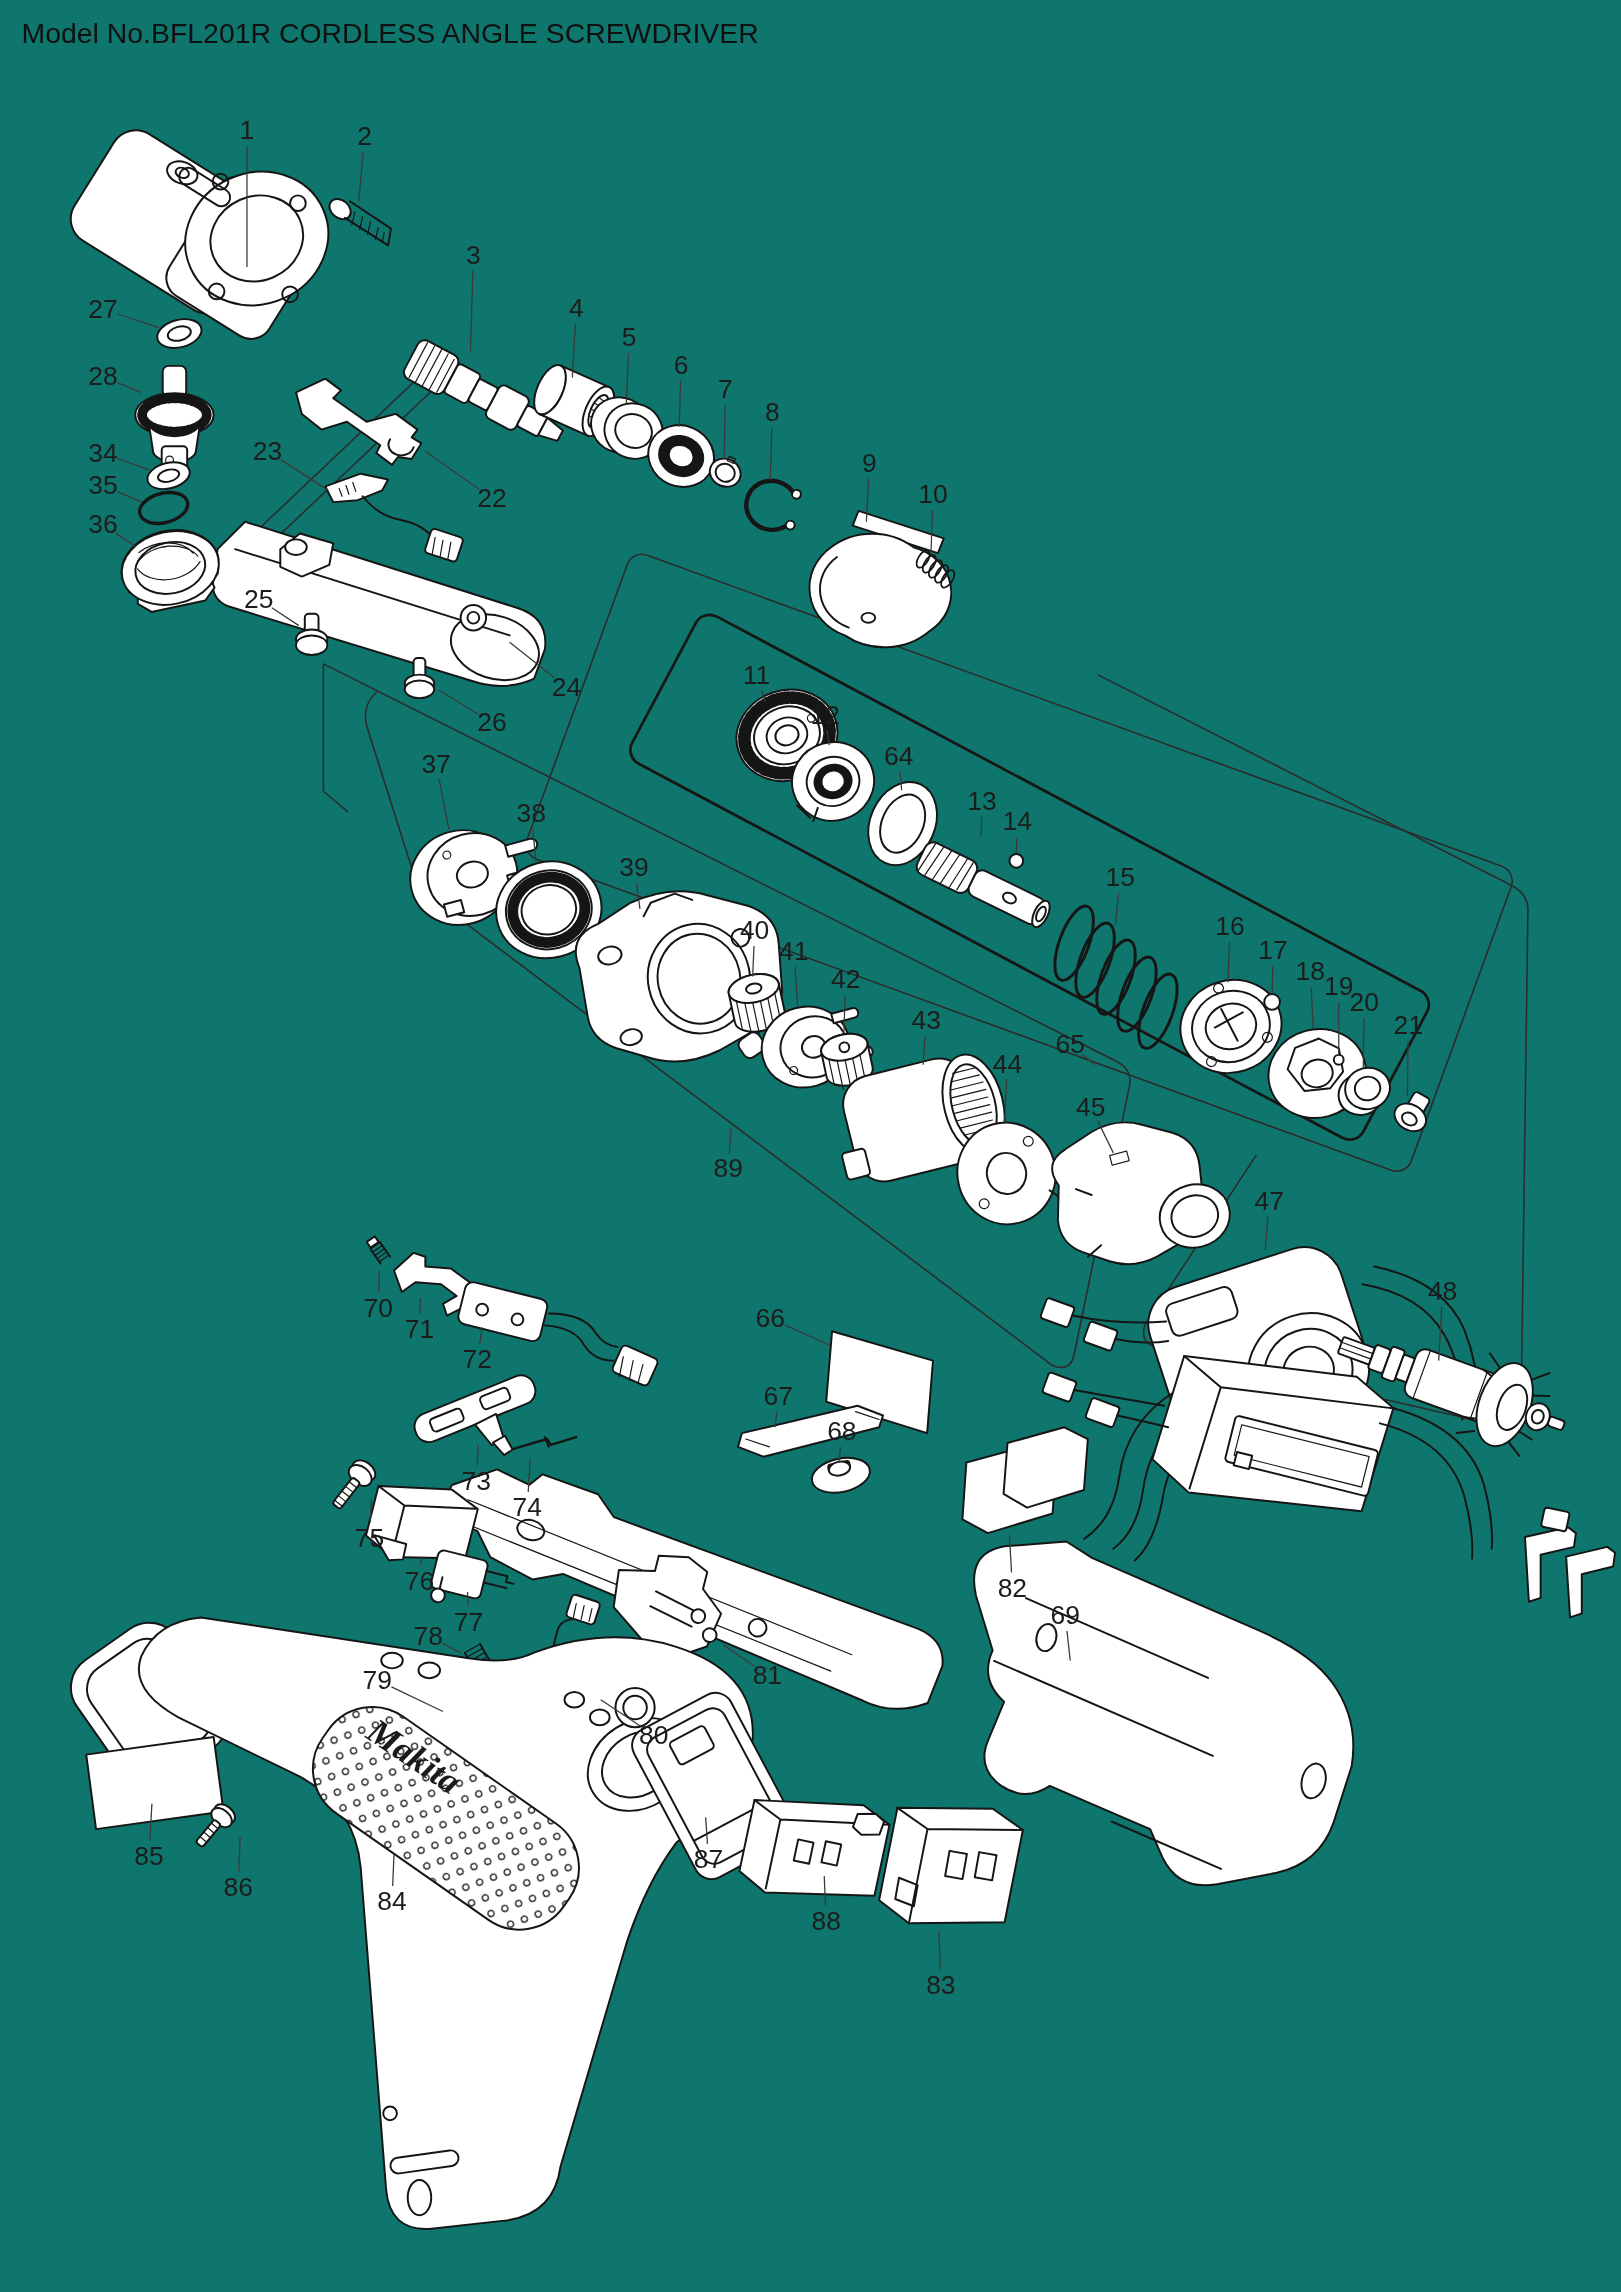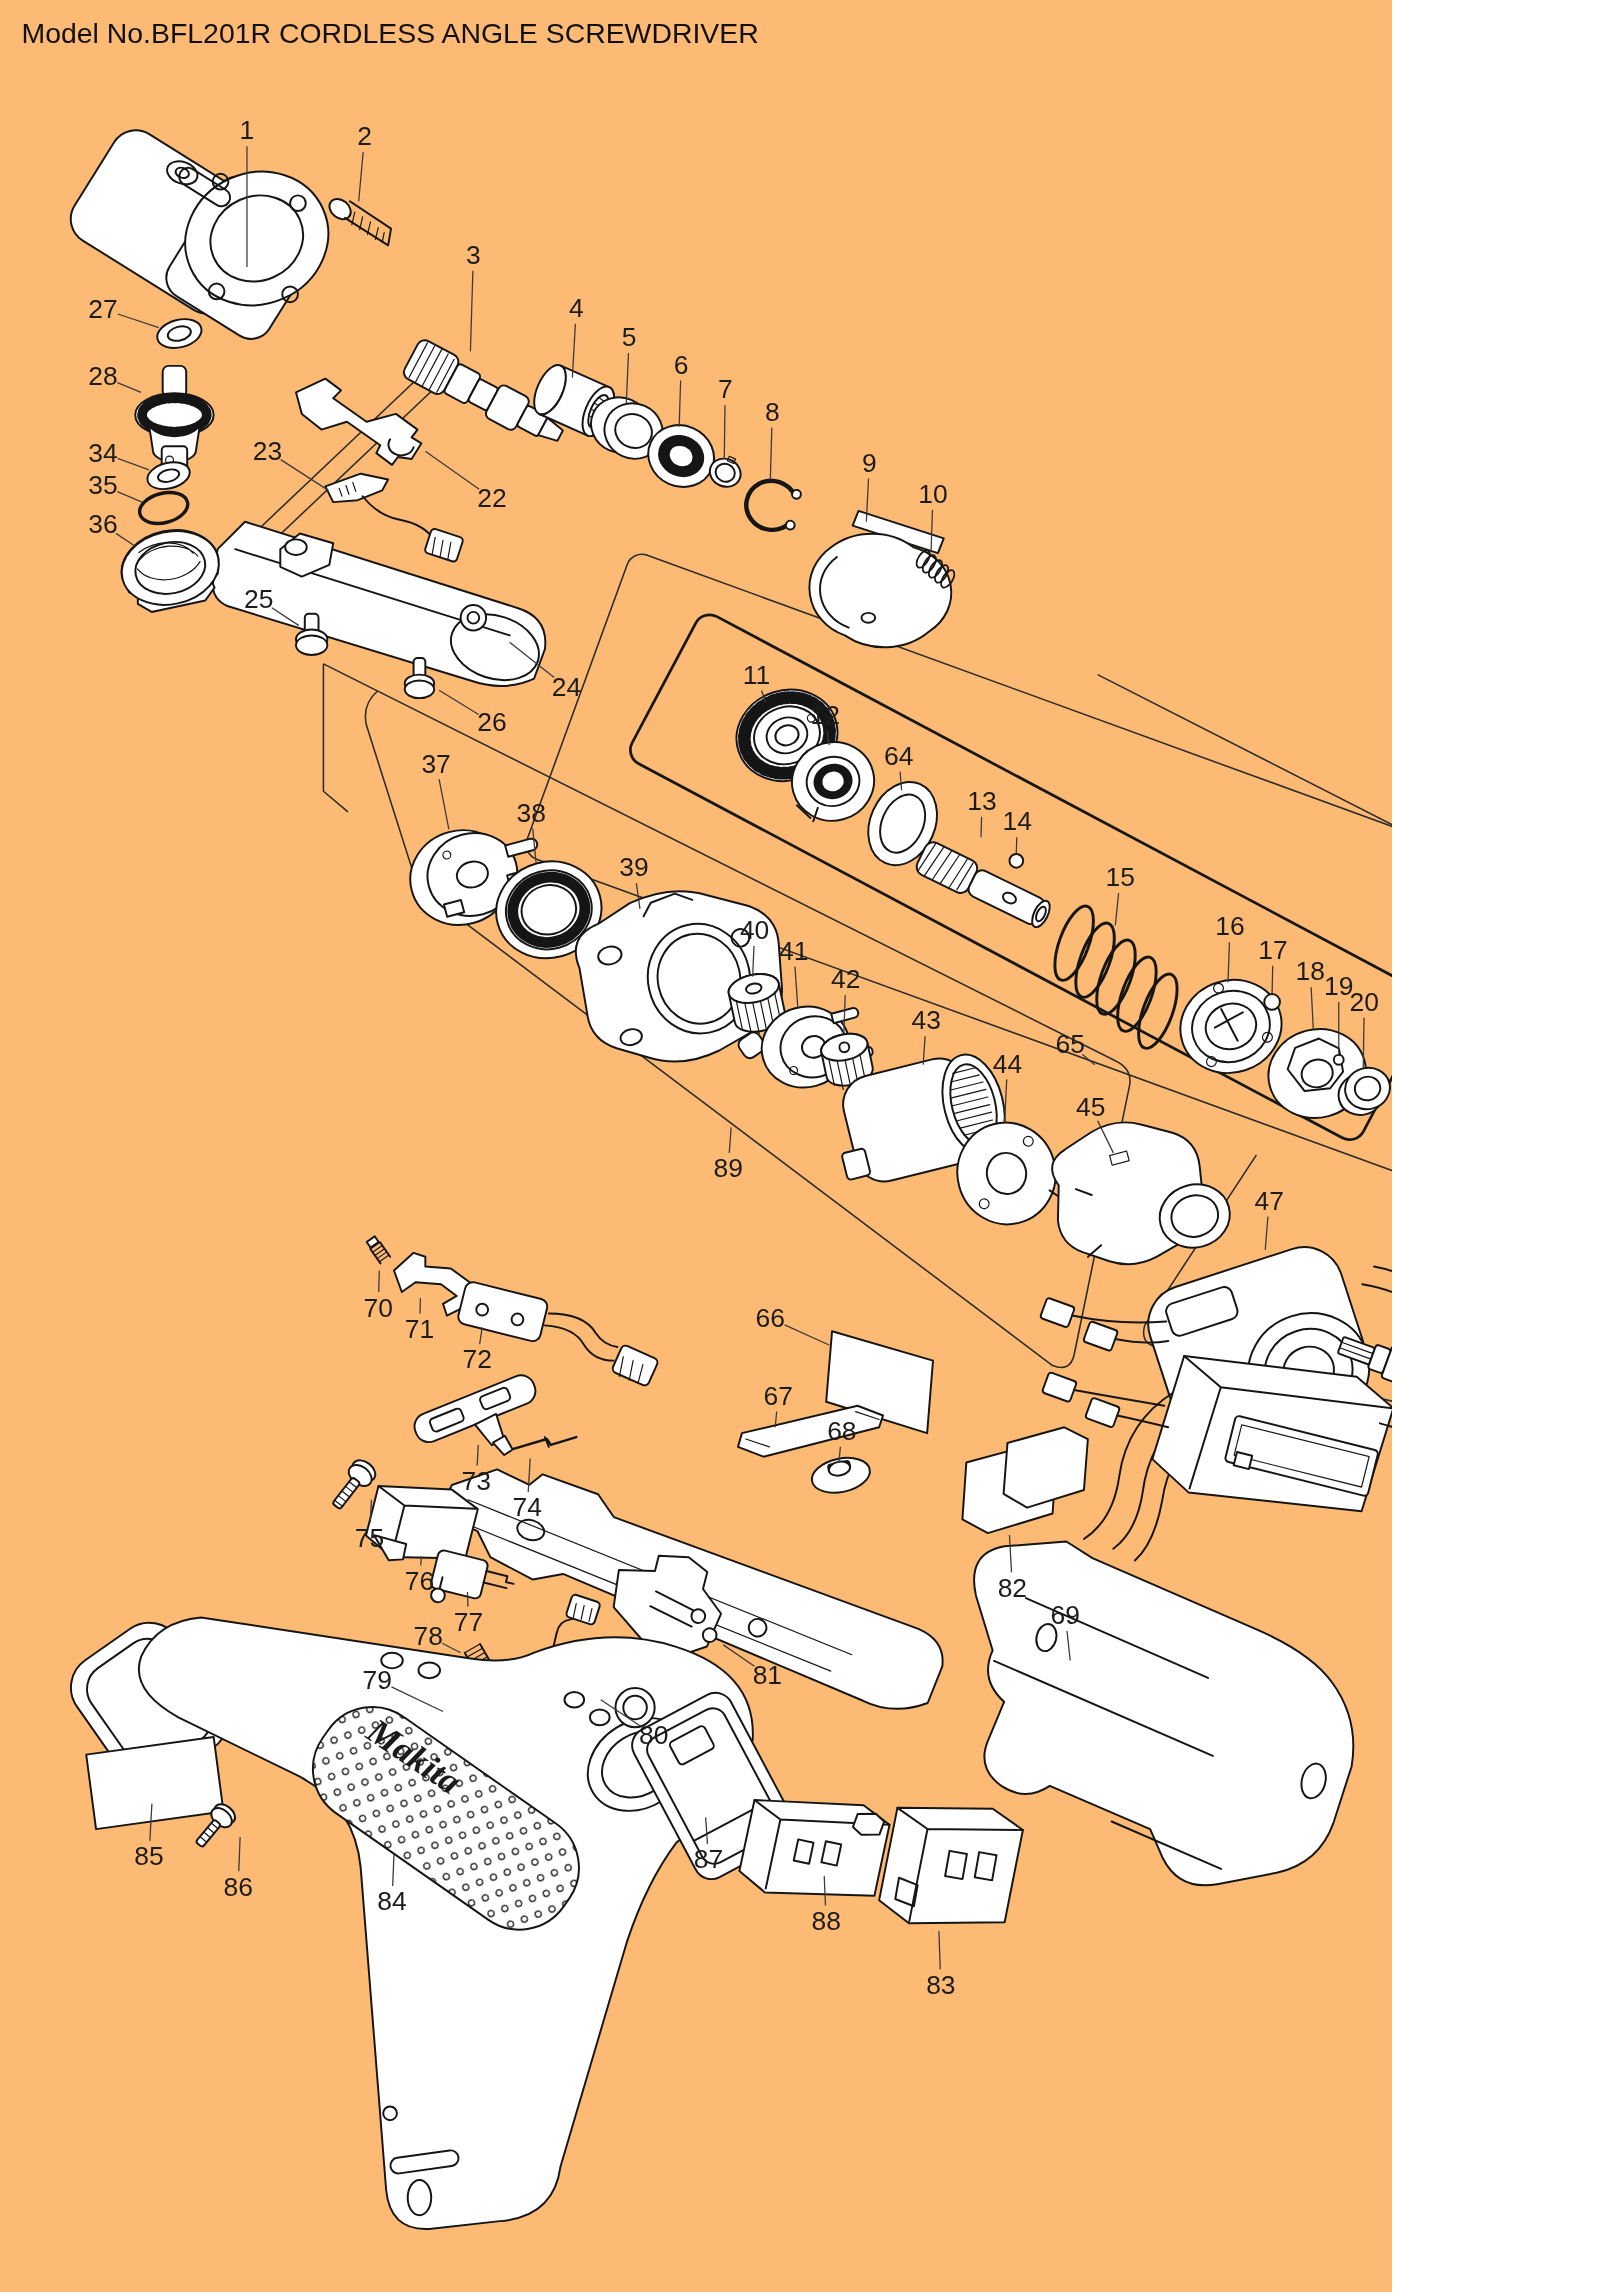--- a/index.html
+++ b/index.html
@@ -1,16 +1,16 @@
 <!DOCTYPE html>
 <html><head>
 <meta charset="utf-8">
 <style>
   html,body{margin:0;padding:0;background:#fff;}
-  .stage{position:relative;width:1392px;height:2293px;background:#fdba74;overflow:hidden;
+  .stage{position:relative;width:1621px;height:2293px;background:#0f766e;overflow:hidden;
          font-family:"Liberation Sans",sans-serif;}
   svg{position:absolute;left:0;top:0;}
   .s{fill:#fff;stroke:#151515;stroke-width:2;stroke-linejoin:round;stroke-linecap:round;}
   .n{fill:none;stroke:#151515;stroke-width:2;stroke-linejoin:round;stroke-linecap:round;}
   .t{stroke-width:1.2;}
   .frame{fill:none;stroke:#2b2b2b;stroke-width:1.6;stroke-linejoin:round;}
   .frame-thick{fill:none;stroke:#161616;stroke-width:2.8;stroke-linejoin:round;}
   .leader{stroke:#3a3a3a;stroke-width:1.3;fill:none;}
   .plabel{font-family:"Liberation Sans",sans-serif;font-size:27px;fill:#1c1c1c;text-anchor:middle;}
   .title-text{font-family:"Liberation Sans",sans-serif;font-size:29px;fill:#101010;}

